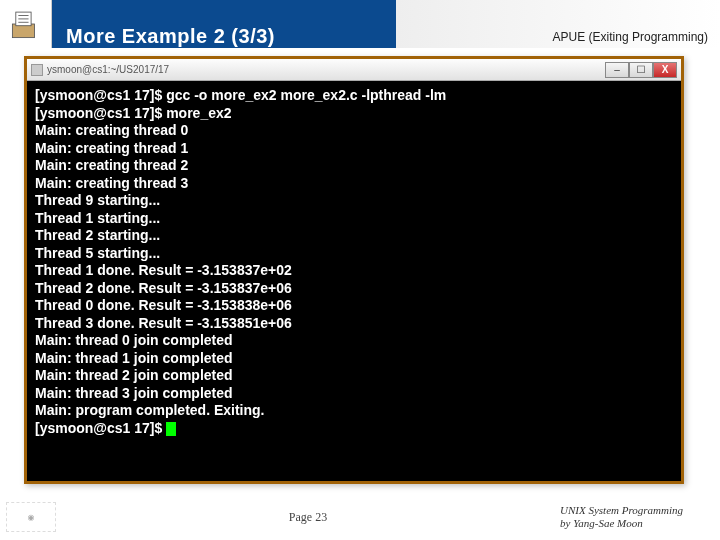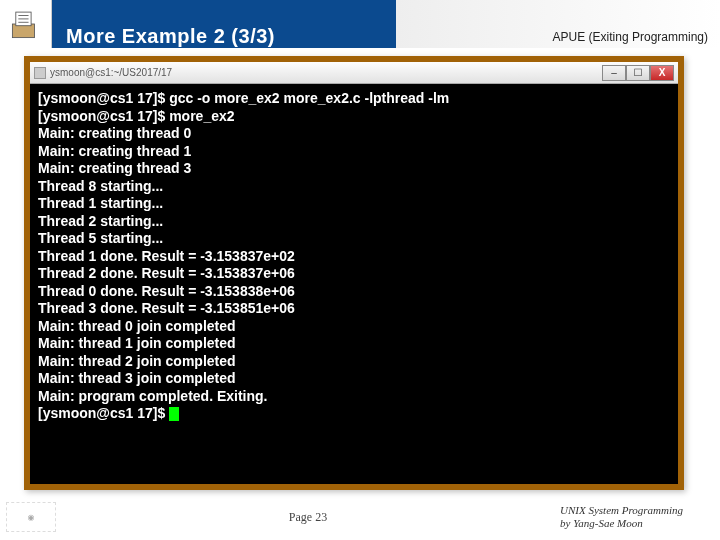--- a/index.html
+++ b/index.html
@@ -41,21 +41,21 @@
     right: 12px;
     font-size: 12px;
     color: #222;
   }
   .term-window {
     position: absolute;
     top: 56px;
     left: 24px;
     width: 660px;
     background: #fff;
-    border: 6px solid #a16207;
+    border: 3px solid #a16207;
     box-shadow: 2px 2px 6px rgba(0,0,0,0.25);
   }
   .titlebar {
     height: 22px;
     background: linear-gradient(#fdfdfd, #e2e2e2);
     display: flex;
     align-items: center;
     padding: 0 4px;
     font-size: 10px;
     color: #555;
@@ -165,22 +165,23 @@
       <div class="win-btn">–</div>
       <div class="win-btn">☐</div>
       <div class="win-btn close">X</div>
     </div>
   </div>
   <div class="term-body" id="term-body">
       <div class="line">[ysmoon@cs1 17]$ gcc -o more_ex2 more_ex2.c -lpthread -lm</div>
       <div class="line">[ysmoon@cs1 17]$ more_ex2</div>
       <div class="line">Main: creating thread 0</div>
       <div class="line">Main: creating thread 1</div>
+      <div class="line">Main: creating thread 2</div>
       <div class="line">Main: creating thread 3</div>
-      <div class="line">Thread 8 starting...</div>
+      <div class="line">Thread 9 starting...</div>
       <div class="line">Thread 1 starting...</div>
       <div class="line">Thread 2 starting...</div>
       <div class="line">Thread 5 starting...</div>
       <div class="line">Thread 1 done. Result = -3.153837e+02</div>
       <div class="line">Thread 2 done. Result = -3.153837e+06</div>
       <div class="line">Thread 0 done. Result = -3.153838e+06</div>
       <div class="line">Thread 3 done. Result = -3.153851e+06</div>
       <div class="line">Main: thread 0 join completed</div>
       <div class="line">Main: thread 1 join completed</div>
       <div class="line">Main: thread 2 join completed</div>

